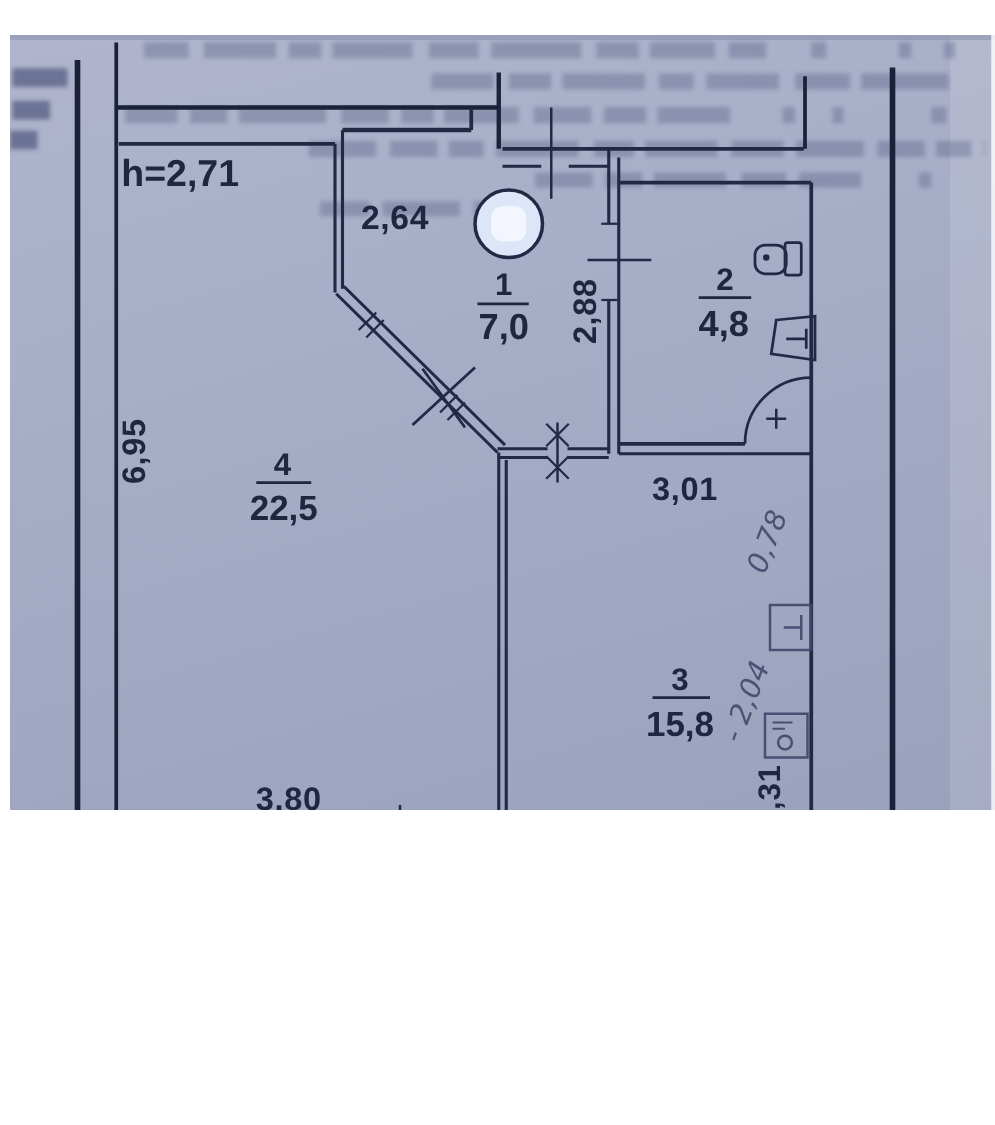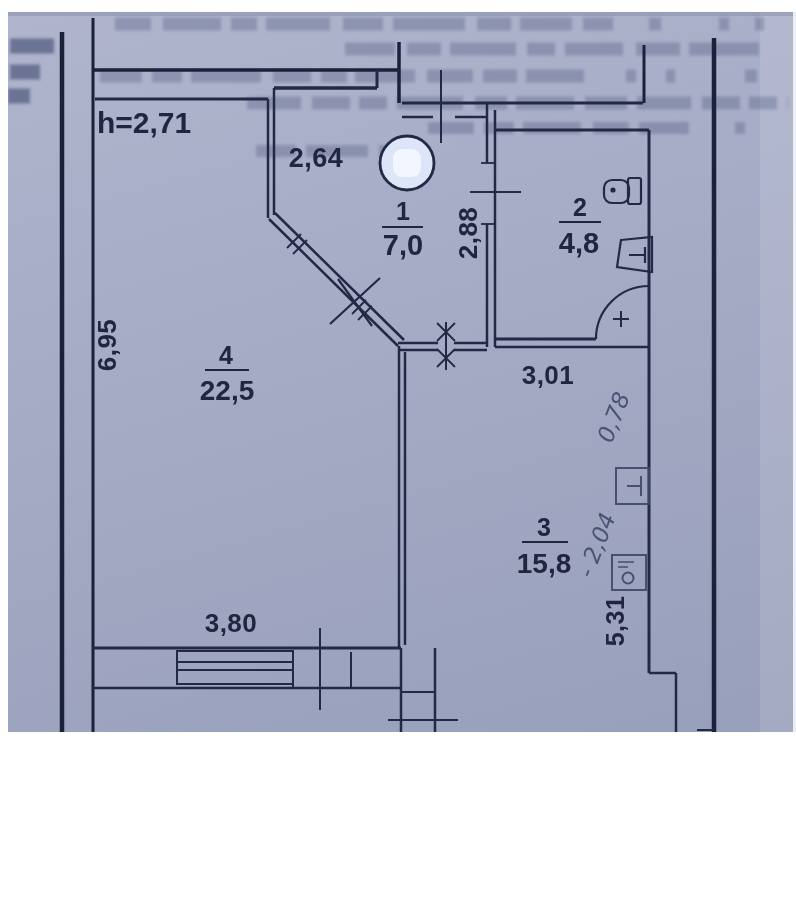--- a/index.html
+++ b/index.html
@@ -1,17 +1,17 @@
 <!DOCTYPE html>
 <html><head>
 <meta charset="utf-8">
 <style>
   html,body{margin:0;padding:0;background:#ffffff;}
-  .scan{position:relative;width:796px;height:732px;background:#ffffff;overflow:hidden;
-        font-family:"Liberation Sans",sans-serif;}
+  .scan{position:relative;width:796px;height:632px;background:#ffffff;overflow:hidden;
+        font-family:"Liberation Sans",sans-serif;margin-top:16px;}
   svg{position:absolute;left:0;top:0;}
   text{fill:#20263f;font-family:"Liberation Sans",sans-serif;font-weight:600;}
   .hw{fill:#3d4568;font-family:"DejaVu Sans",sans-serif;font-style:italic;font-weight:400;opacity:.85;}
   .dim{letter-spacing:.5px;}
 </style>
 </head>
 <body>
 
 <div class="scan">
 <svg width="796" height="900" viewBox="0 0 796 900">

